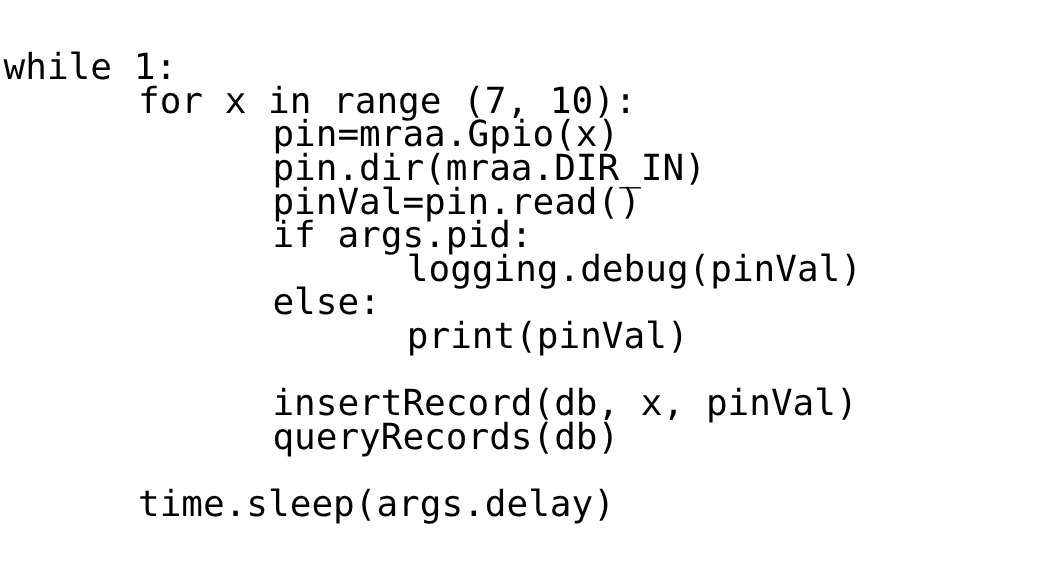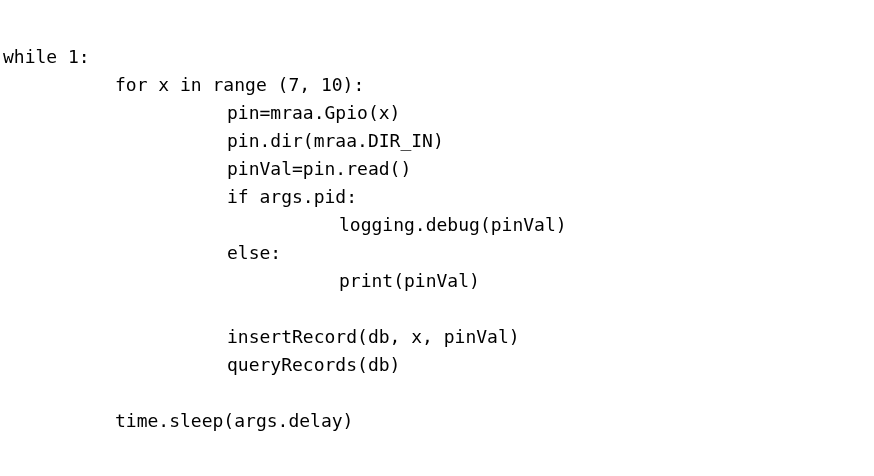--- a/index.html
+++ b/index.html
@@ -12,21 +12,21 @@
     background: #ffffff;
     overflow: hidden;
     position: relative;
   }
   .code-block {
     position: absolute;
     top: 0;
     left: 0;
     padding: 43px 0 0 3px;
     font-family: "DejaVu Sans Mono", "Liberation Mono", monospace;
-    font-size: 18px;
+    font-size: 30px;
     line-height: 28px;
     font-weight: 400;
     color: #000000;
     white-space: pre;
     -webkit-font-smoothing: antialiased;
   }
   .code-line {
     height: 28px;
     white-space: pre;
   }

